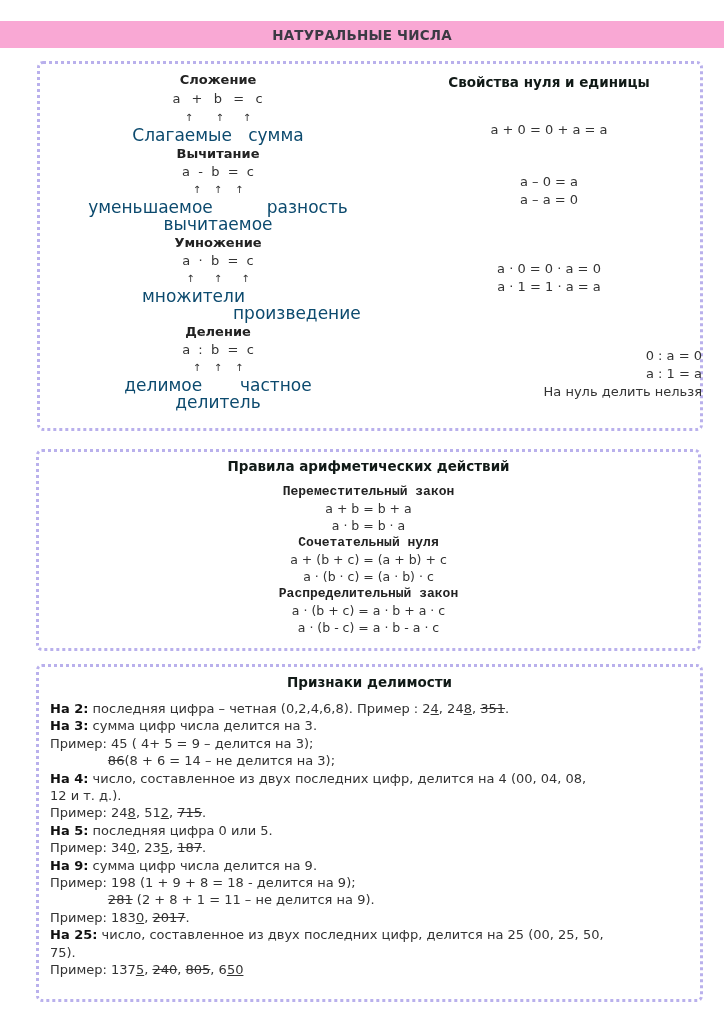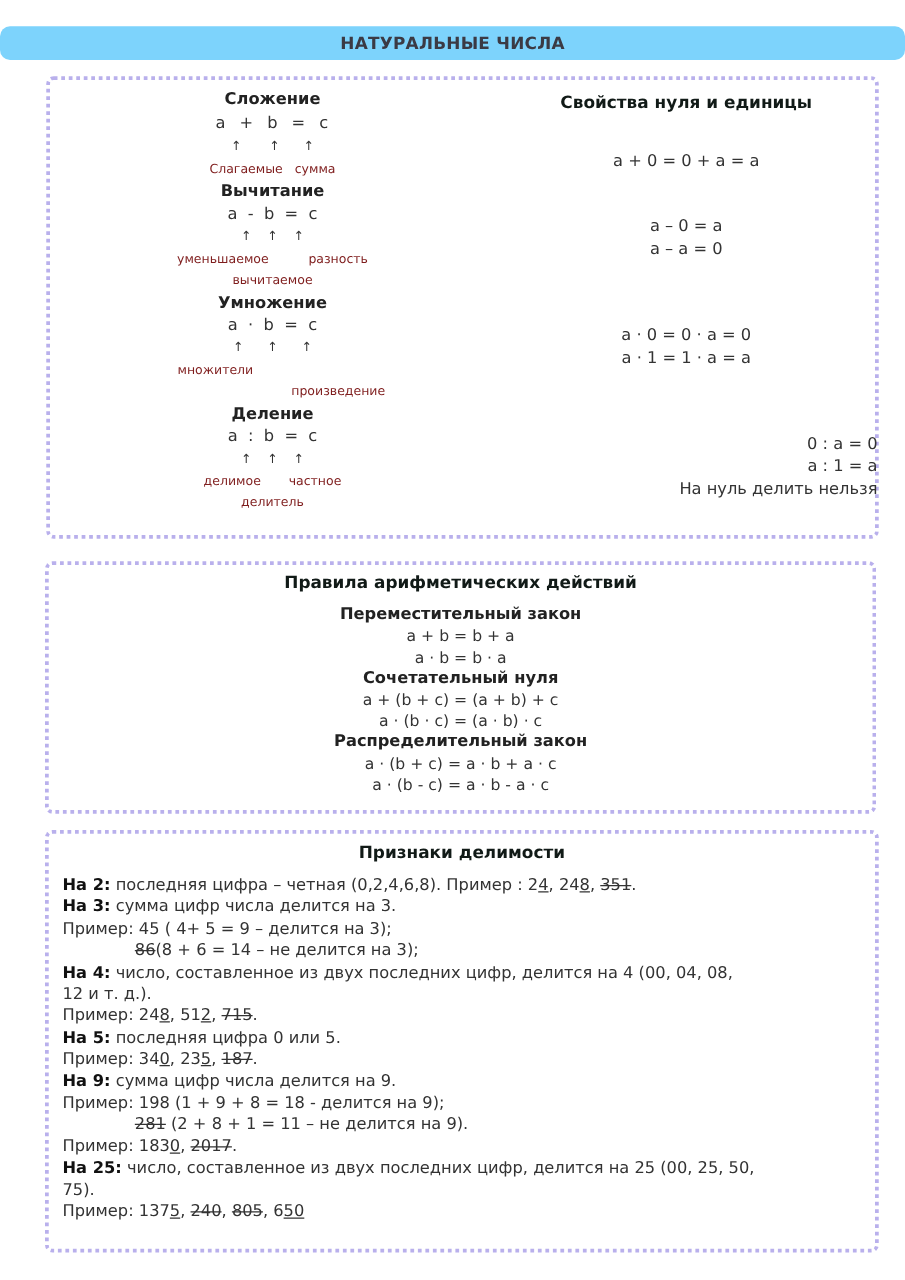--- a/index.html
+++ b/index.html
@@ -2,22 +2,22 @@
 <html><head>
 <meta charset="utf-8">
 <style>
   html, body { margin: 0; padding: 0; background: #ffffff; }
   body {
     width: 724px; height: 1024px; position: relative; overflow: hidden;
     font-family: "DejaVu Sans", sans-serif; color: #2b2b2b;
   }
   .header-band {
     position: absolute; left: 0; top: 21px; width: 724px; height: 27px;
-    background: #7dd3fc;
-    display: flex; align-items: center; justify-content: center; border-radius: 8px;
+    background: #f9a8d4;
+    display: flex; align-items: center; justify-content: center;
   }
   .header-band .title {
     font-family: "DejaVu Sans", sans-serif; font-weight: bold; font-size: 13.5px;
     color: #3b3a44; letter-spacing: 0.2px;
   }
   .box {
     position: absolute; box-sizing: border-box;
     border: 3px dotted #b9b0ec; border-radius: 6px;
   }
   #box1 { left: 37px; top: 61px; width: 666px; height: 370px; }
@@ -27,30 +27,30 @@
   .col { position: absolute; text-align: center; }
   .col-left { left: 0; width: 356px; top: 7px; }
   .col-right { left: 356px; width: 306px; top: 7px; }
   .sec-title {
     font-family: "DejaVu Sans", sans-serif; font-weight: bold; font-size: 13.5px; color: #111a17;
     line-height: 18px;
   }
   .sub {
     font-weight: bold; font-size: 13px; color: #222; line-height: 18px;
   }
-  .line { font-size: 10px; line-height: 17.5px; color: #7f1d1d; }
+  .line { font-size: 17px; line-height: 17.5px; color: #0c4a6e; }
   .eq-big { font-size: 13px; line-height: 20px; color: #333; letter-spacing: 1px; white-space: pre; }
   .eq { font-size: 13px; line-height: 18px; color: #333; white-space: pre; }
   .arrows { font-size: 10px; line-height: 18px; color: #333; white-space: pre; }
   .pre { white-space: pre; }
 
   .right-block { position: absolute; left: 0; width: 306px; text-align: center; }
 
   #box2 .center { position: absolute; left: 0; top: 5px; width: 659px; text-align: center; }
-  #box2 .sub { font-size: 13px; line-height: 17px; margin-top: 0px; }
+  #box2 .sub { font-size: 13px; line-height: 17px; margin-top: 0px; font-family: Liberation Mono, monospace; }
   #box2 .eq { font-size: 12.5px; line-height: 17px; }
 
   #box3 .center-title { position: absolute; left: 0; top: 6px; width: 661px; text-align: center; }
   #box3 .rules { position: absolute; left: 11px; top: 33px; width: 640px; }
   .rule-line { font-size: 13px; line-height: 17.4px; color: #333; white-space: pre; }
   .rule-line b { color: #111; }
   .u { text-decoration: underline; }
   .s { text-decoration: line-through; }
 </style>
 </head>

